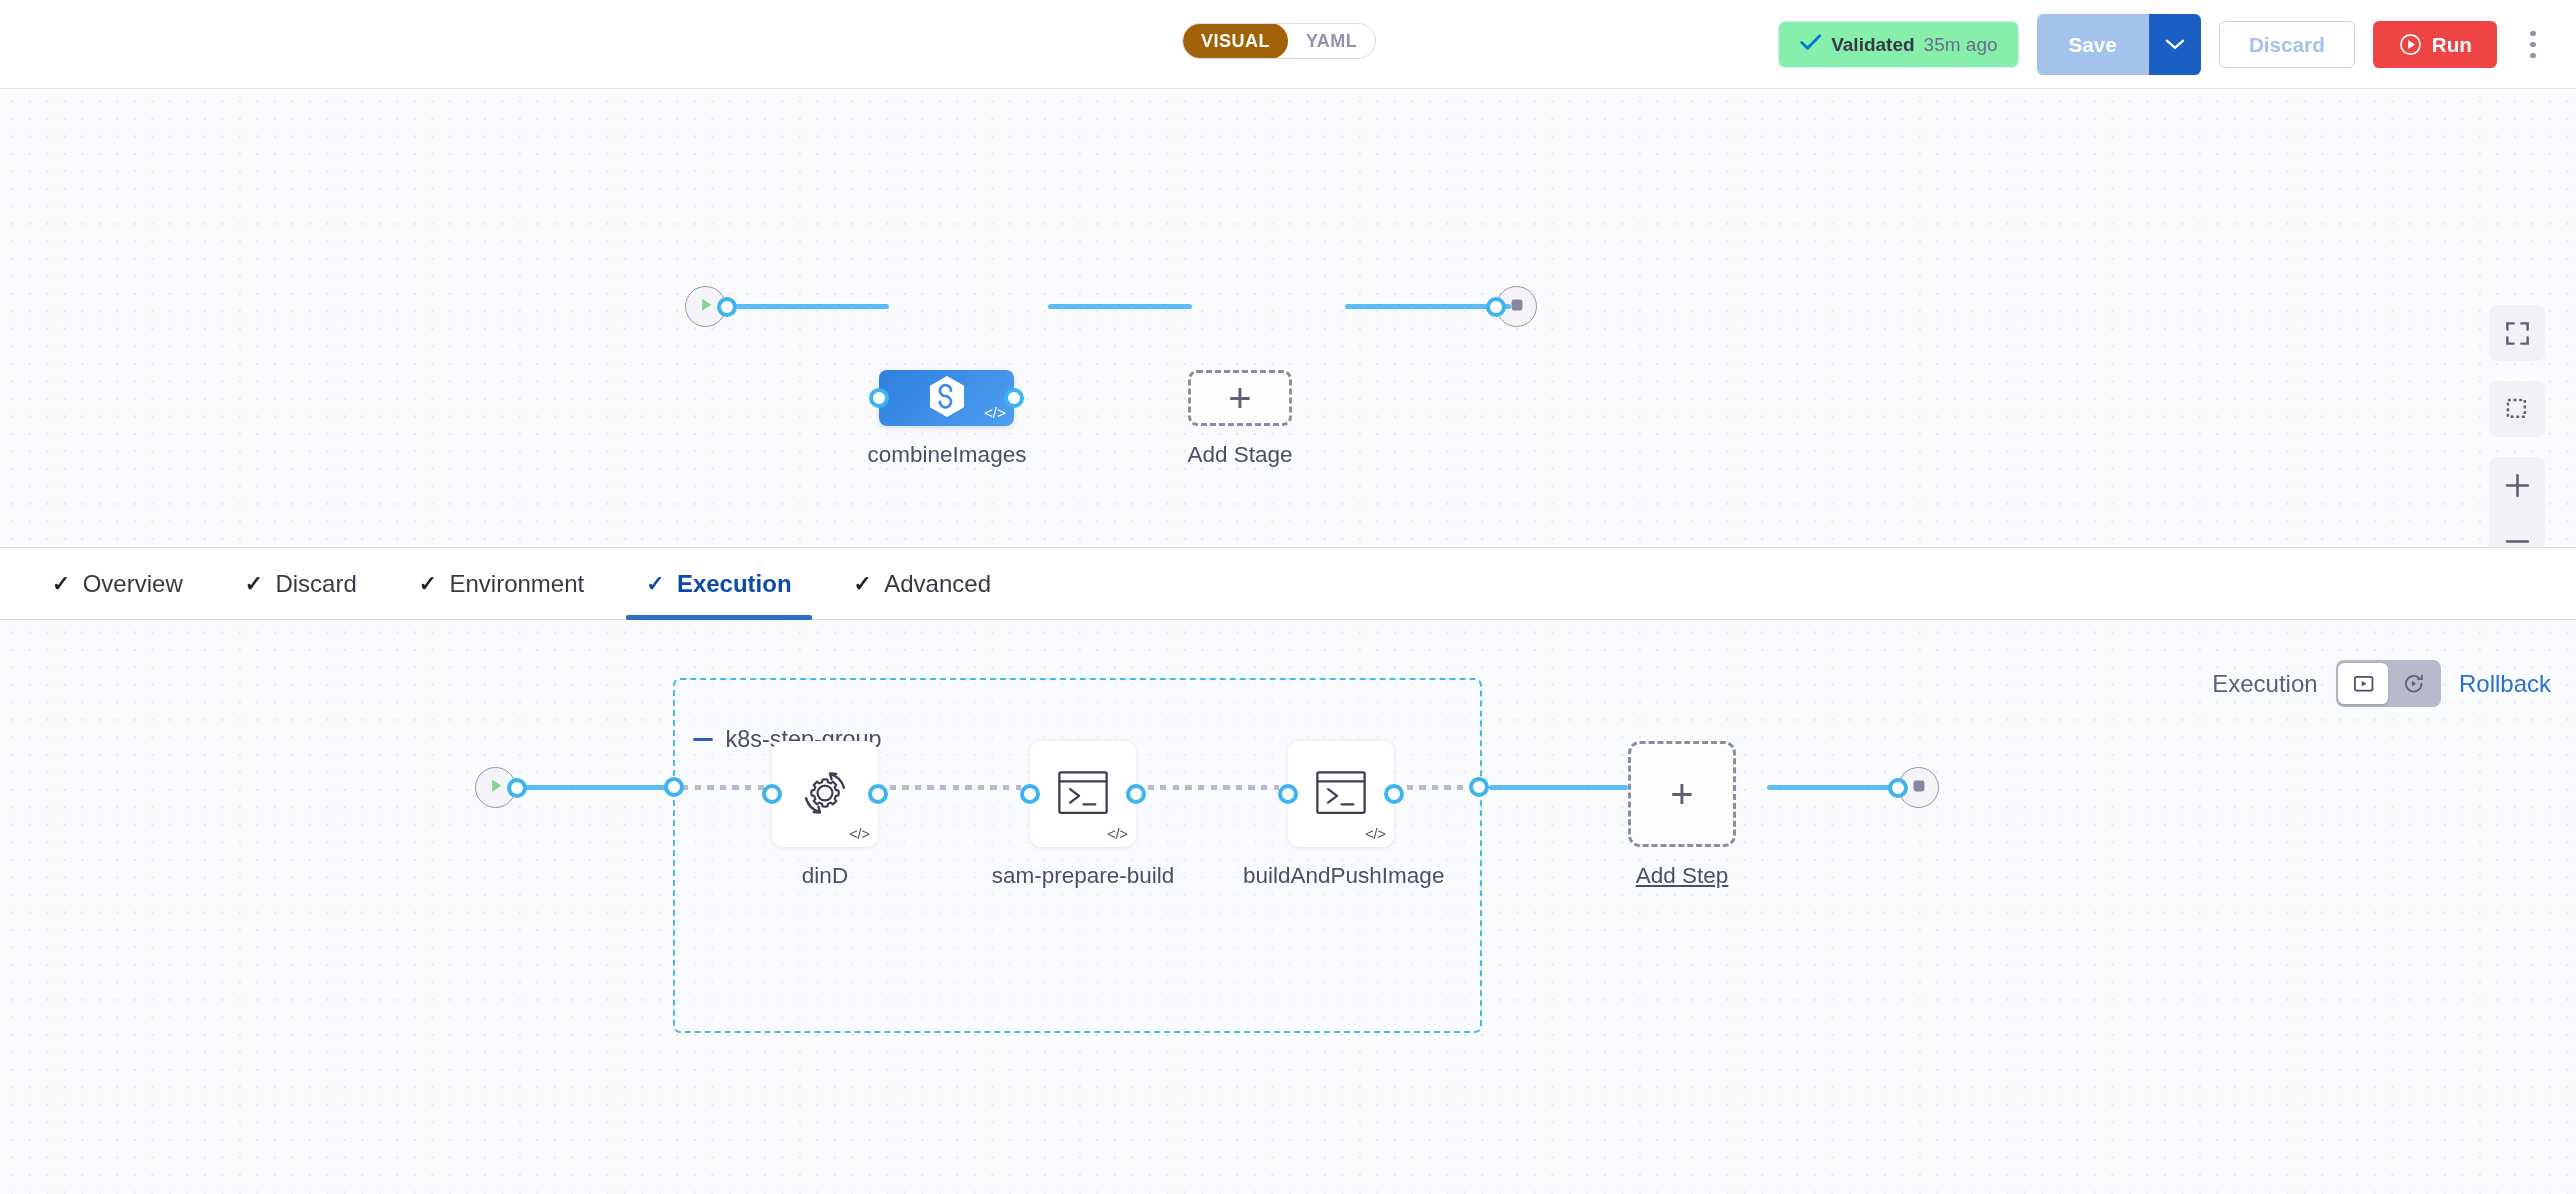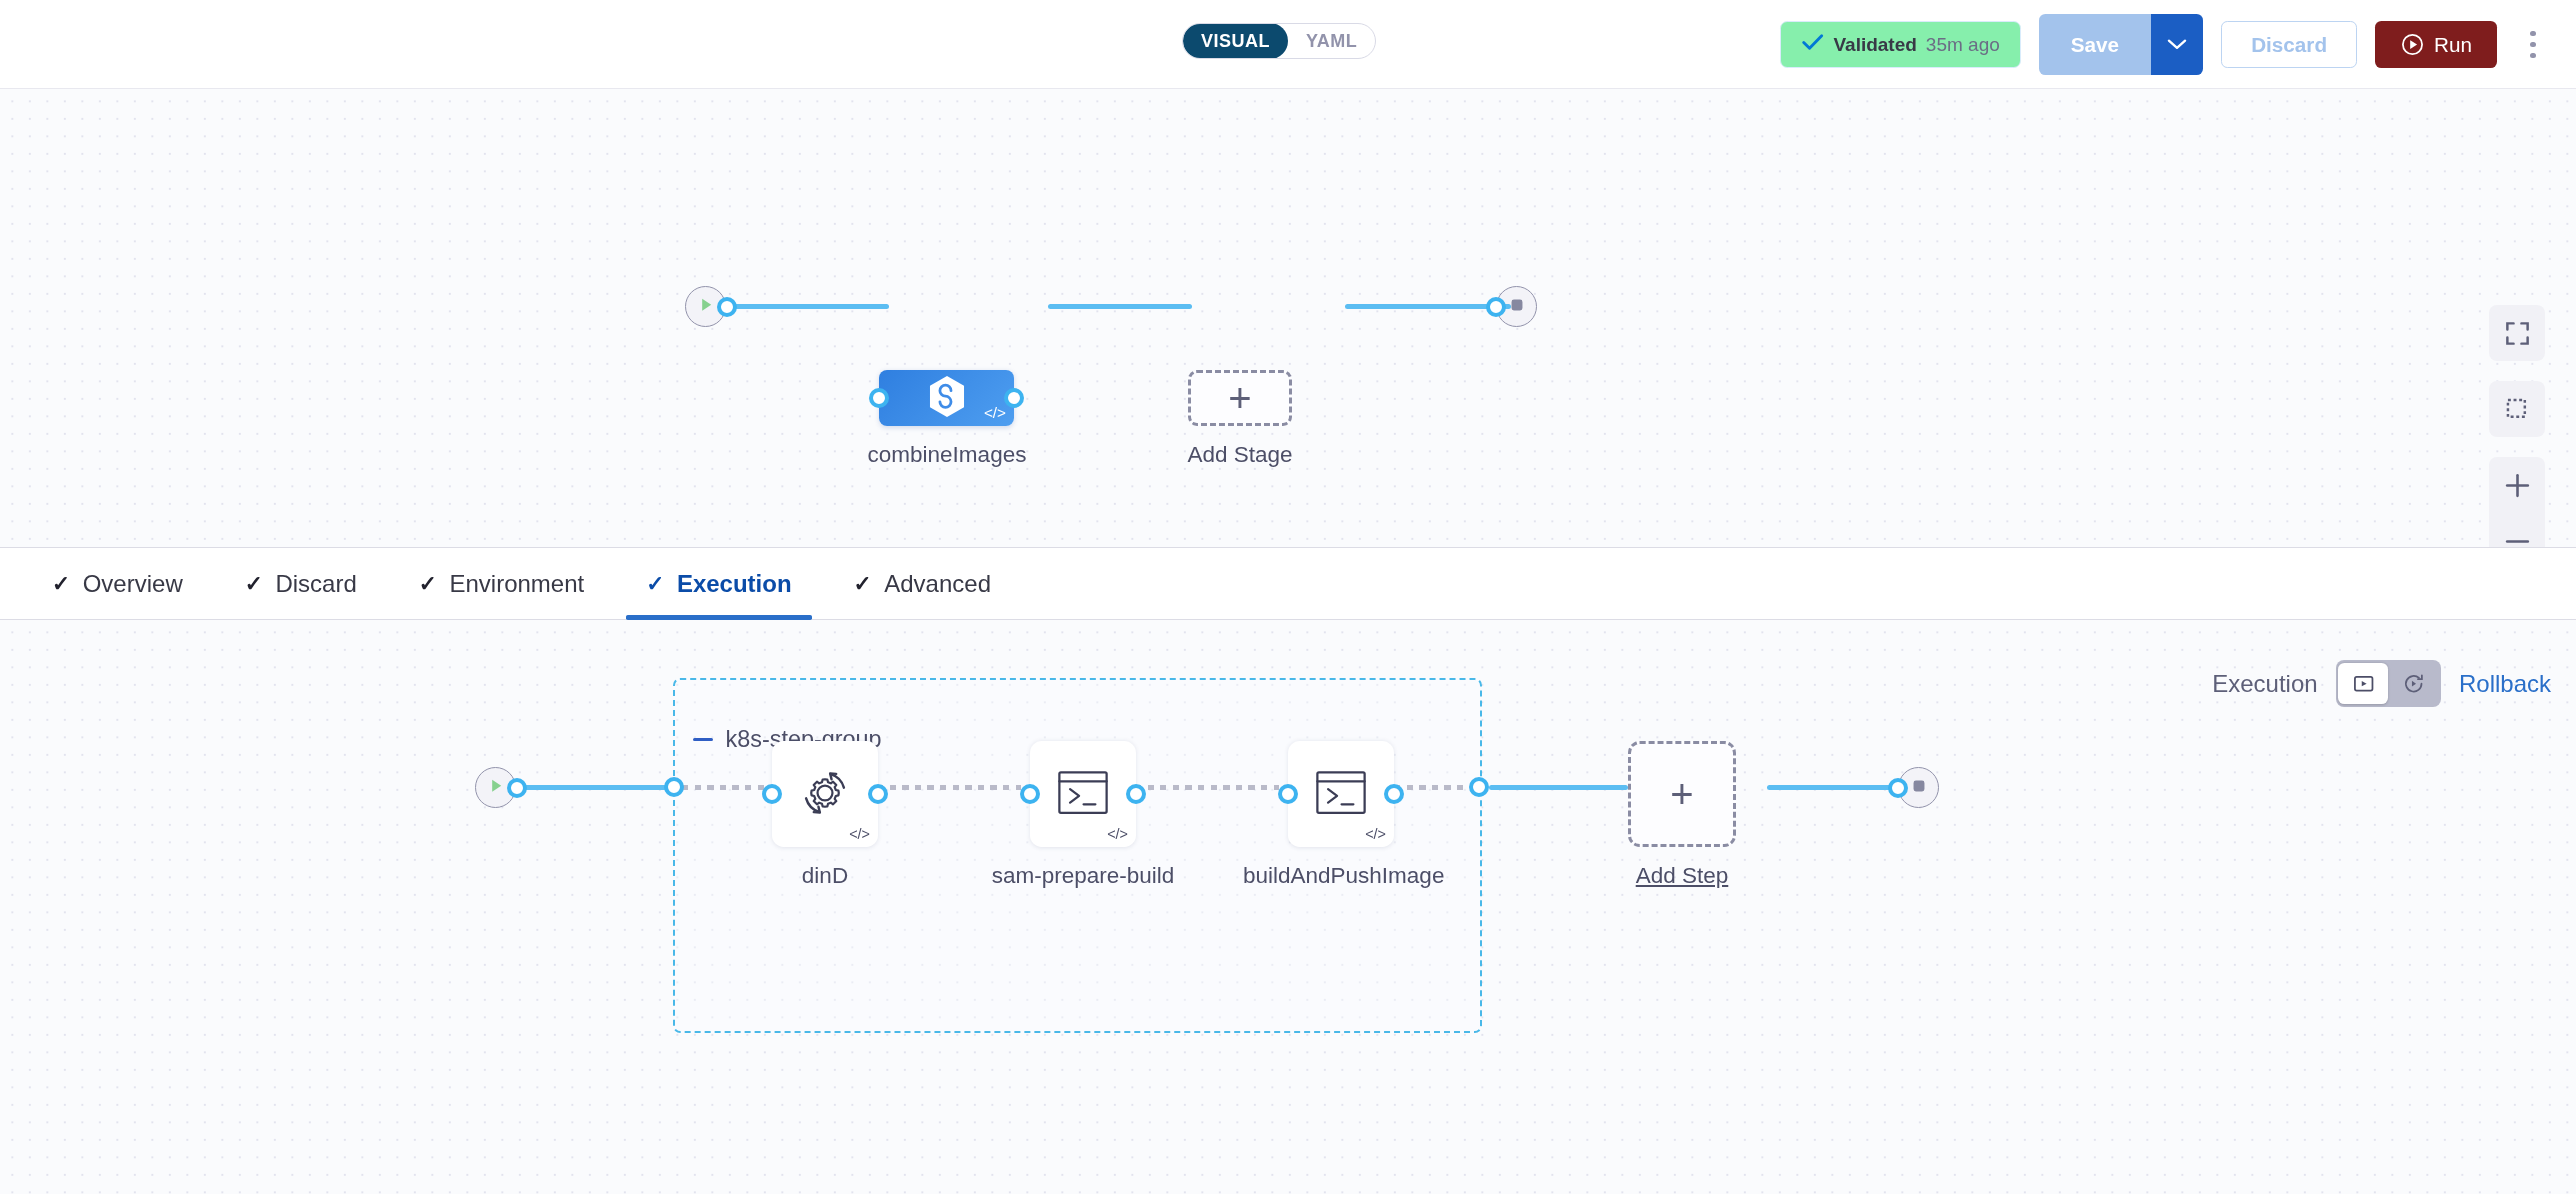--- a/index.html
+++ b/index.html
@@ -34,21 +34,21 @@
   .seg-toggle {
     display: flex; align-items: center;
     border: 0.9px solid #d9dae6; border-radius: 21.6px;
     height: 36px; background: #fff; overflow: hidden;
   }
   .seg-item {
     font-size: 18px; font-weight: bold; letter-spacing: 0.5px;
     padding: 0 18px; height: 36px; line-height: 36px;
     color: #9293ab; cursor: pointer; border-radius: 21.6px;
   }
-  .seg-item.active { background: #0c4a6e; color: #ffffff; }
+  .seg-item.active { background: #a16207; color: #ffffff; }
 
   .hdr-right {
     position: absolute; right: 25px; top: 0; height: 89px;
     display: flex; align-items: center; gap: 18px;
   }
   .validated-pill {
     display: flex; align-items: center; gap: 9px;
     height: 47px; padding: 0 20px;
     border: 0.9px solid #d9ecfb; border-radius: 7.2px; background: #86efac;
   }
@@ -66,22 +66,22 @@
     cursor: pointer;
   }
   .save-caret svg { display: block; }
 
   .discard-btn {
     height: 47px; padding: 0 29px; border: 0.9px solid #bcd4f2; border-radius: 6.3px;
     background: #fff; color: #a3c3ec; font-size: 20.7px; font-weight: bold;
     display: flex; align-items: center; cursor: pointer;
   }
   .run-btn {
-    height: 47px; padding: 0 25px; border-radius: 6.3px; background: #7f1d1d;
-    color: #fff; font-size: 20.7px; font-weight: normal;
+    height: 47px; padding: 0 25px; border-radius: 6.3px; background: #ef4444;
+    color: #fff; font-size: 20.7px; font-weight: bold;
     display: flex; align-items: center; gap: 9px; cursor: pointer;
   }
   .run-btn svg { display: block; }
   .kebab { width: 36px; height: 47px; display: flex; flex-direction: column;
     align-items: center; justify-content: center; gap: 5.4px; cursor: pointer; }
   .kebab i { width: 5.4px; height: 5.4px; border-radius: 50%; background: #9293ab; display: block; }
 
   
   .canvas {
     position: relative;

